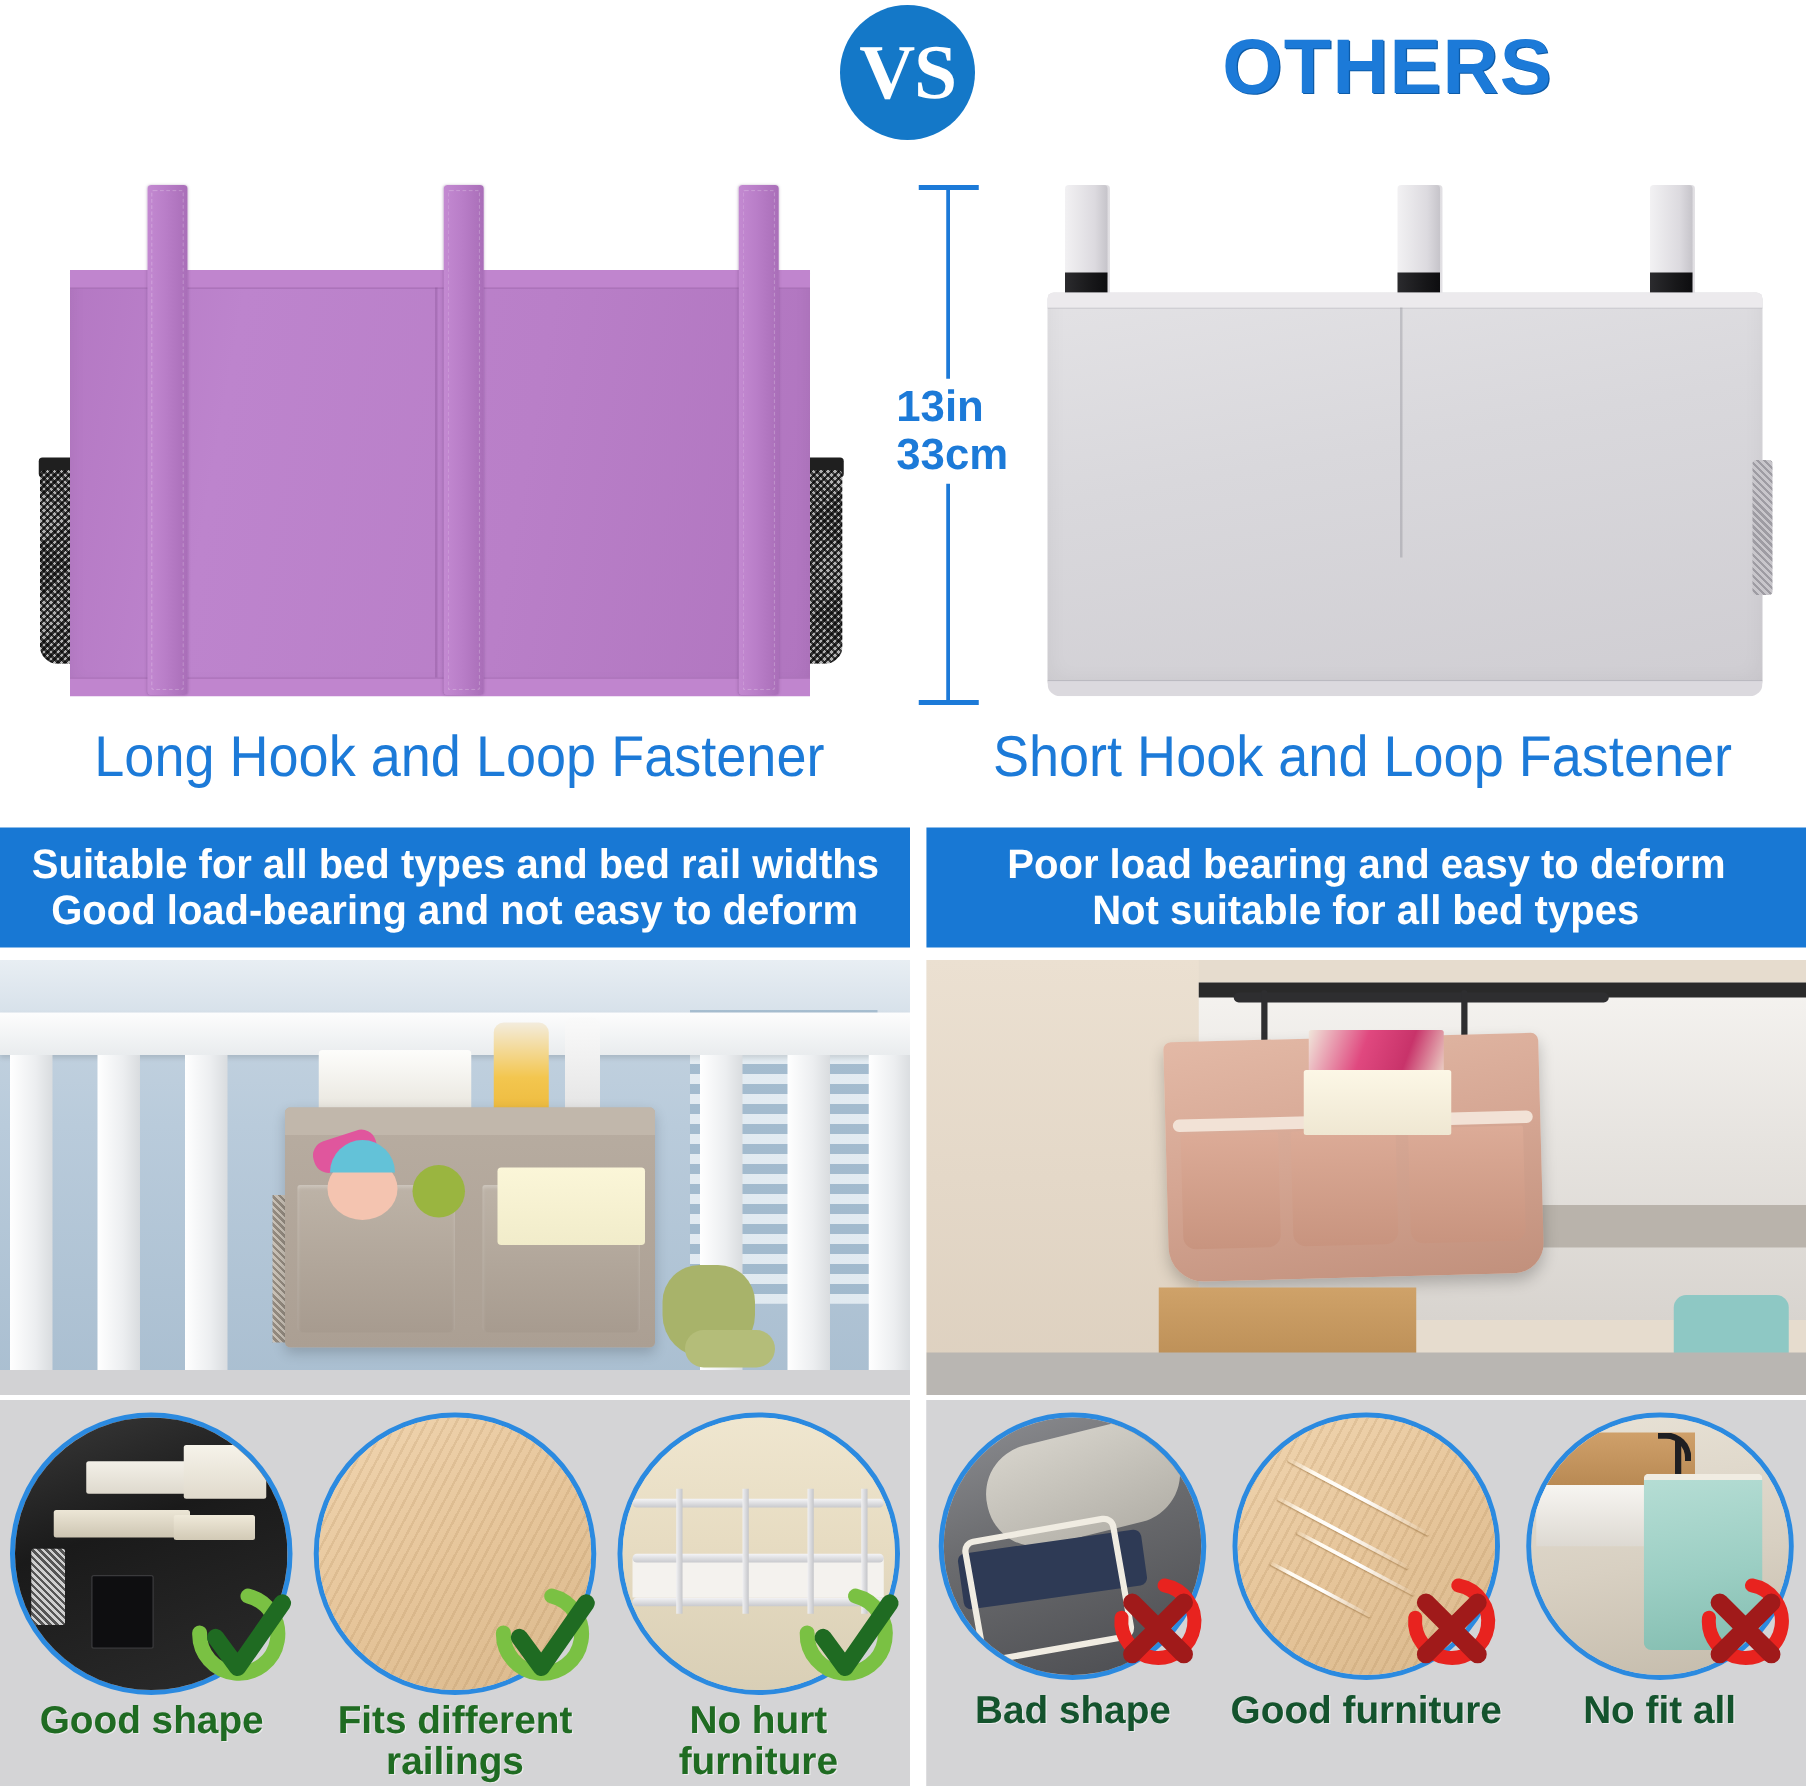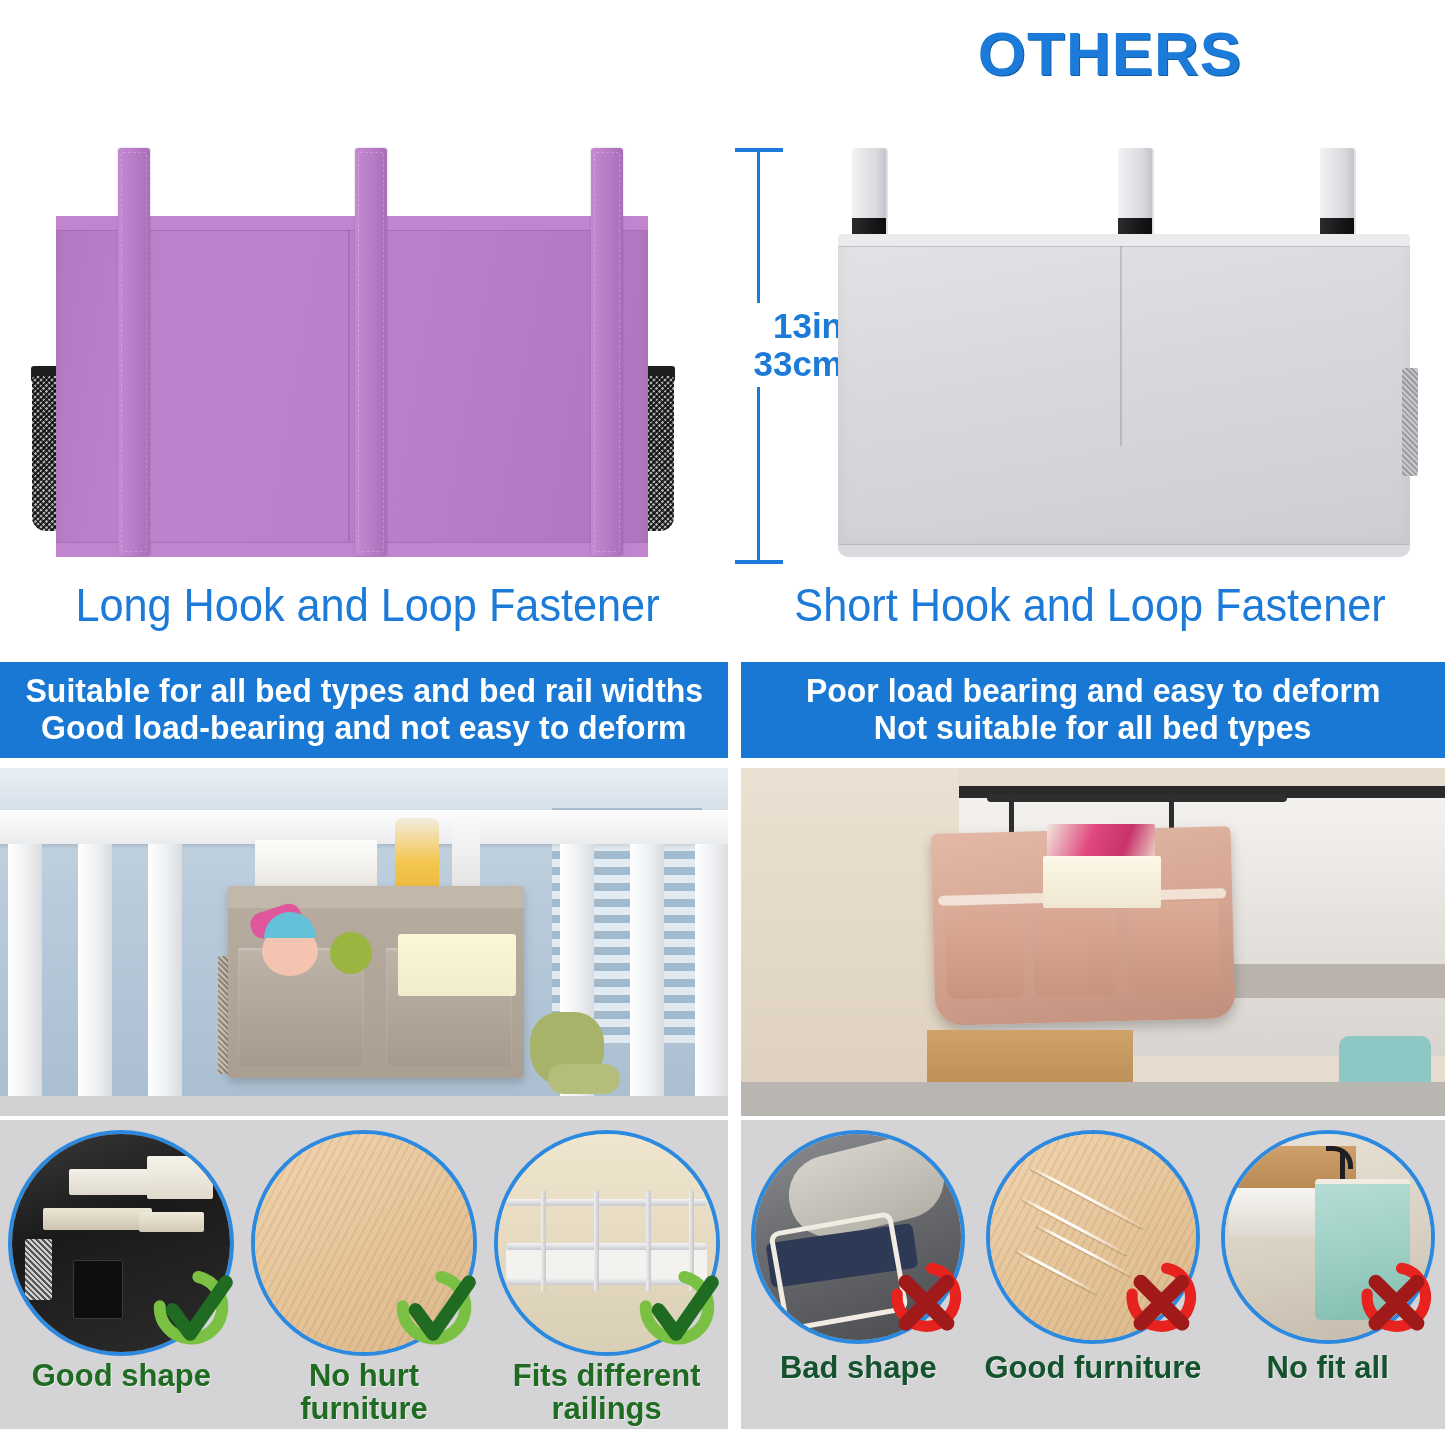--- a/index.html
+++ b/index.html
@@ -214,21 +214,21 @@
     position: absolute;
     left: 0; width: 48px; height: 4px;
     background: #1c7ad8;
   }
   .dim-cap.top { top: 10px; }
   .dim-cap.bot { top: 422px; }
   .dim-label {
     position: absolute;
     left: -18px; top: 165px;
     width: 126px;
-    text-align: right;
+    text-align: left;
     color: #1c7ad8;
     font-size: 35px;
     font-weight: bold;
     line-height: 1.08;
     background: #ffffff;
     padding: 4px 0;
   }
 
   
   .caption-row {
@@ -609,20 +609,21 @@
     position: absolute;
     left: 728px; top: 660px;
     width: 13px; height: 769px;
     background: #ffffff;
   }
 </style>
 </head>
 <body>
 
 <div class="header">
+  <div class="vs-badge">VS</div>
   <div class="hdr-others">OTHERS</div>
 </div>
 
 <div class="stage">
 
   <div class="prod-left">
     <div class="pl-mesh-top left"></div>
     <div class="pl-mesh left"></div>
     <div class="pl-mesh-top right"></div>
     <div class="pl-mesh right"></div>
@@ -780,23 +781,23 @@
       </div>
       <svg class="mark" viewBox="0 0 100 100">
         <path d="M16 46 A34 34 0 1 0 58 14" fill="none" stroke="#7ac143" stroke-width="13" stroke-linecap="round"></path>
         <path d="M30 50 L49 76 L88 20" fill="none" stroke="#1f6b22" stroke-width="15" stroke-linecap="round" stroke-linejoin="round"></path>
       </svg>
     </div>
 
   </div>
   <div class="proof-labels">
     <div class="label-cell">Good shape</div>
-    <div class="label-cell">No hurt furniture</div>
     <div class="label-cell">Fits different
 railings</div>
+    <div class="label-cell">No hurt furniture</div>
   </div>
 </div>
 
 <div class="proof right">
   <div class="thumbs">
 
     <div class="thumb-cell">
       <div class="circle">
         <div class="fill-sag">
           <div class="sag-roll"></div>

